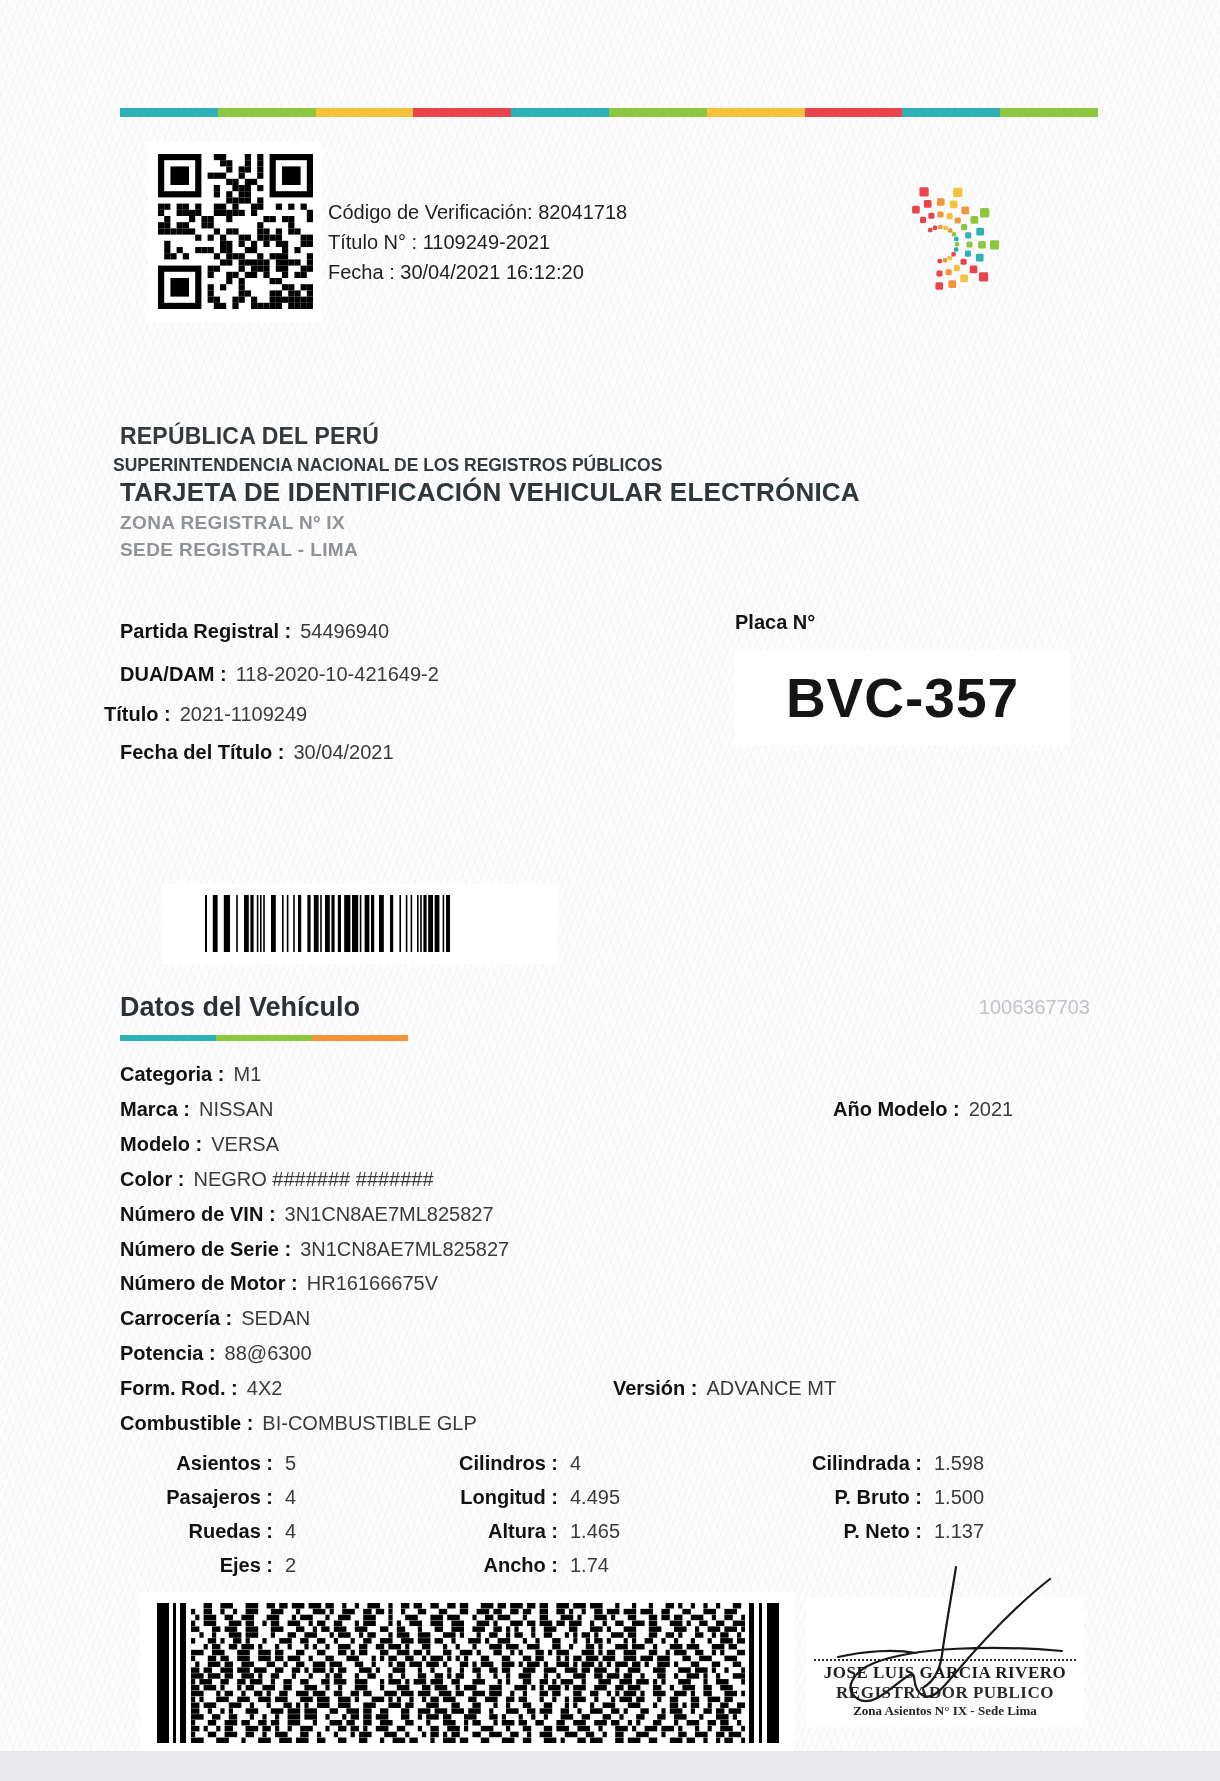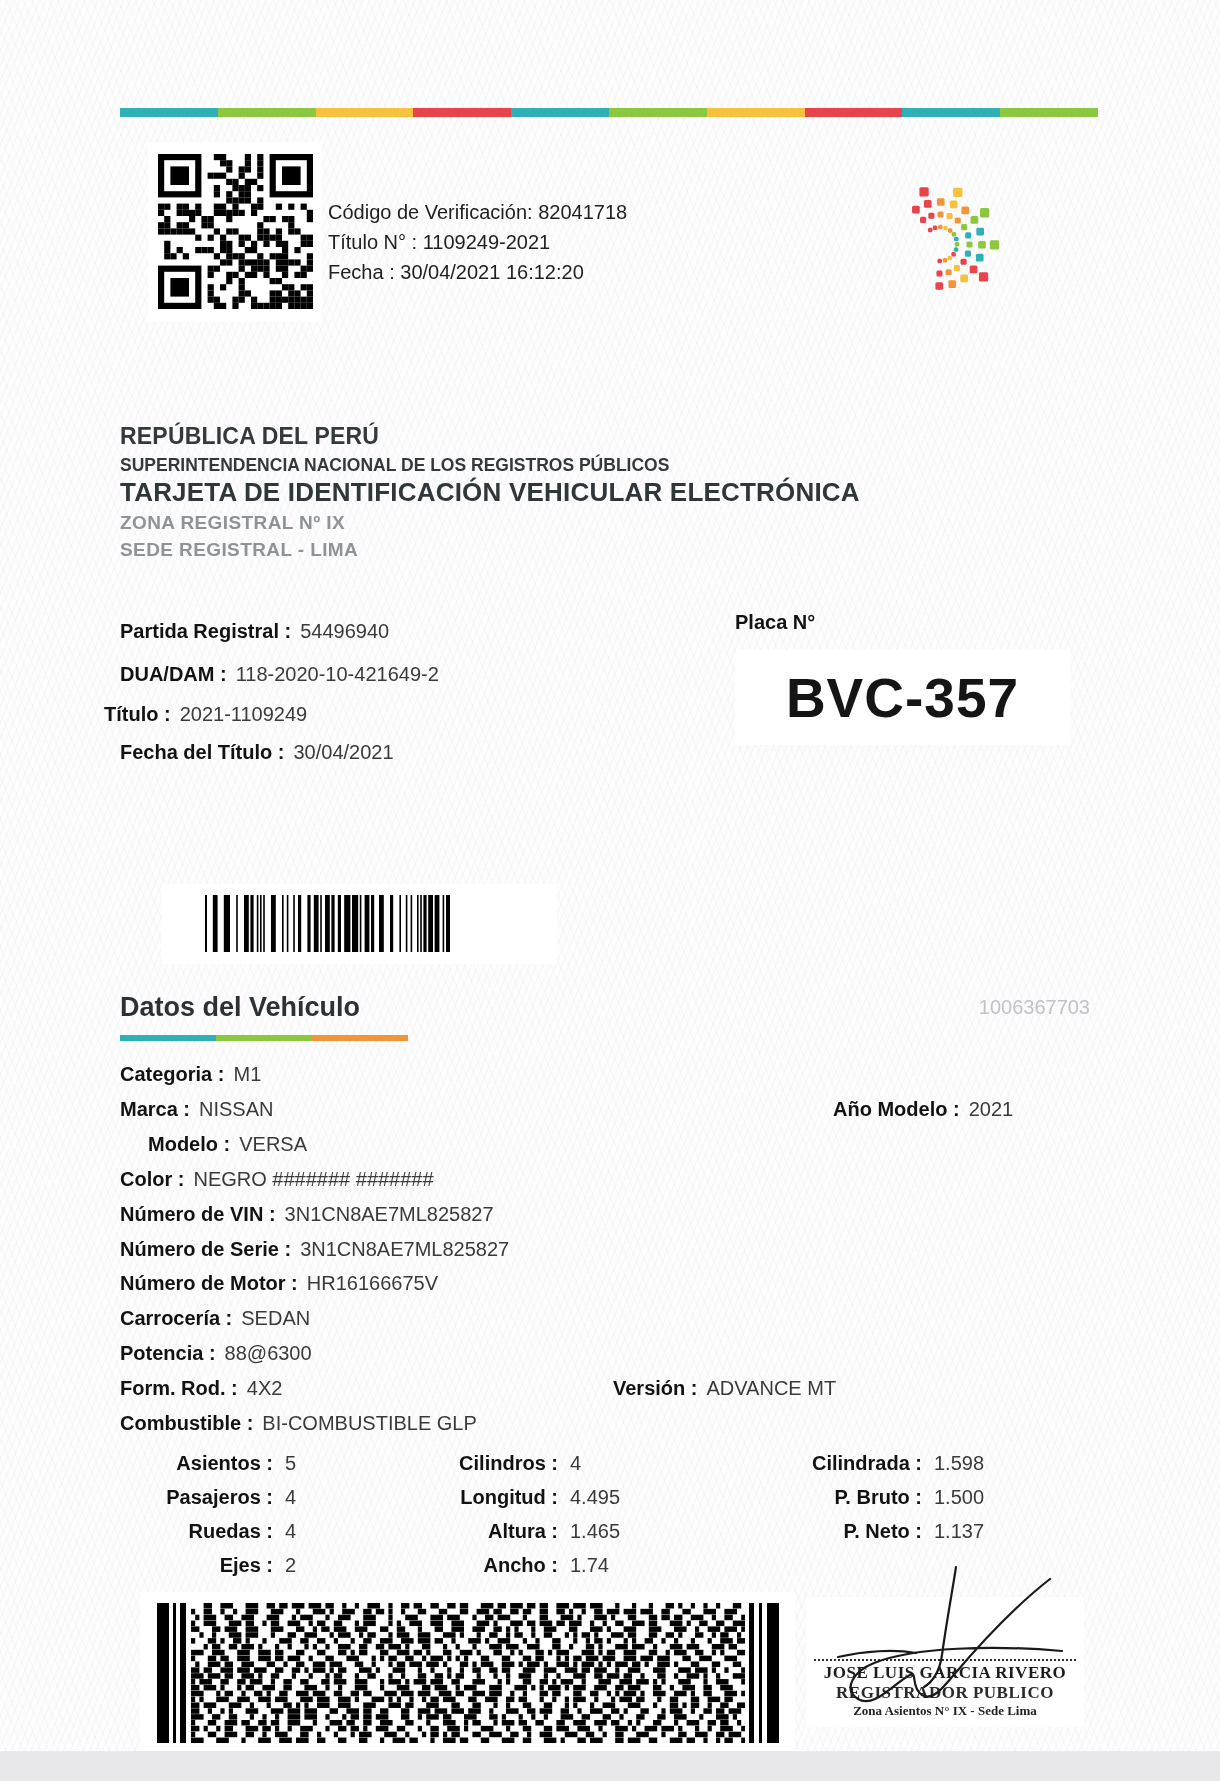--- a/index.html
+++ b/index.html
@@ -340,21 +340,21 @@
       <rect x="68.24021032674395" y="136.55438586013767" width="7.7" height="7.7" fill="#f6c13d" rx="1.5"></rect>
       <rect x="50.72031898028652" y="120.0071808513716" width="4.5" height="4.5" fill="#f0953a" rx="1.5"></rect>
       <rect x="53.57496528932074" y="131.16099030090953" width="6.1" height="6.1" fill="#f0953a" rx="1.5"></rect>
       <rect x="56.429611598354946" y="142.3147997504475" width="7.7" height="7.7" fill="#f0953a" rx="1.5"></rect>
       <rect x="45.45330909056618" y="120.74741081765865" width="4.5" height="4.5" fill="#e7444c" rx="1.5"></rect>
       <rect x="44.43515401010014" y="132.44550700711352" width="6.1" height="6.1" fill="#e7444c" rx="1.5"></rect>
       <rect x="43.41699892963409" y="144.14360319656845" width="7.7" height="7.7" fill="#e7444c" rx="1.5"></rect>
     </svg>
 
   <div class="abs rep" style="left:120px;top:423px;">REPÚBLICA DEL PERÚ</div>
-  <div class="abs sup" style="left:120px;top:455px;">SUPERINTENDENCIA NACIONAL DE LOS REGISTROS PÚBLICOS</div>
+  <div class="abs sup" style="left:113px;top:455px;">SUPERINTENDENCIA NACIONAL DE LOS REGISTROS PÚBLICOS</div>
   <div class="abs cardt" style="left:120px;top:477px;">TARJETA DE IDENTIFICACIÓN VEHICULAR ELECTRÓNICA</div>
   <div class="abs gray" style="left:120px;top:512px;">ZONA REGISTRAL Nº IX</div>
   <div class="abs gray" style="left:120px;top:539px;">SEDE REGISTRAL - LIMA</div>
 
   <div class="abs field" style="left:120px;top:620px;">
     <span class="lbl">Partida Registral :</span><span class="val">54496940</span>
   </div>
   <div class="abs field" style="left:120px;top:663px;">
     <span class="lbl">DUA/DAM :</span><span class="val">118-2020-10-421649-2</span>
   </div>
@@ -416,21 +416,21 @@
   <div id="title-underline" class="abs underline" style="left:120px;top:1035px;">
       <div style="background: rgb(47, 175, 182);"></div>
       <div style="background: rgb(141, 198, 63);"></div>
       <div style="background: rgb(240, 149, 58);"></div>
     </div>
   <div class="abs docnum" style="left:930px;top:996px;width:160px;">1006367703</div>
 
   <div class="abs field" style="left:120px;top:1063px;"><span class="lbl">Categoria :</span><span class="val">M1</span></div>
   <div class="abs field" style="left:120px;top:1098px;"><span class="lbl">Marca :</span><span class="val">NISSAN</span></div>
   <div class="abs field" style="left:833px;top:1098px;"><span class="lbl">Año Modelo :</span><span class="val">2021</span></div>
-  <div class="abs field" style="left:120px;top:1133px;margin-left:28px;"><span class="lbl">Modelo :</span><span class="val">VERSA</span></div>
+  <div class="abs field" style="left:120px;top:1133px;"><span class="lbl">Modelo :</span><span class="val">VERSA</span></div>
   <div class="abs field" style="left:120px;top:1168px;"><span class="lbl">Color :</span><span class="val">NEGRO ####### #######</span></div>
   <div class="abs field" style="left:120px;top:1203px;"><span class="lbl">Número de VIN :</span><span class="val">3N1CN8AE7ML825827</span></div>
   <div class="abs field" style="left:120px;top:1238px;"><span class="lbl">Número de Serie :</span><span class="val">3N1CN8AE7ML825827</span></div>
   <div class="abs field" style="left:120px;top:1272px;"><span class="lbl">Número de Motor :</span><span class="val">HR16166675V</span></div>
   <div class="abs field" style="left:120px;top:1307px;"><span class="lbl">Carrocería :</span><span class="val">SEDAN</span></div>
   <div class="abs field" style="left:120px;top:1342px;"><span class="lbl">Potencia :</span><span class="val">88@6300</span></div>
   <div class="abs field" style="left:120px;top:1377px;"><span class="lbl">Form. Rod. :</span><span class="val">4X2</span></div>
   <div class="abs field" style="left:613px;top:1377px;"><span class="lbl">Versión :</span><span class="val">ADVANCE MT</span></div>
   <div class="abs field" style="left:120px;top:1412px;"><span class="lbl">Combustible :</span><span class="val">BI-COMBUSTIBLE GLP</span></div>
 

